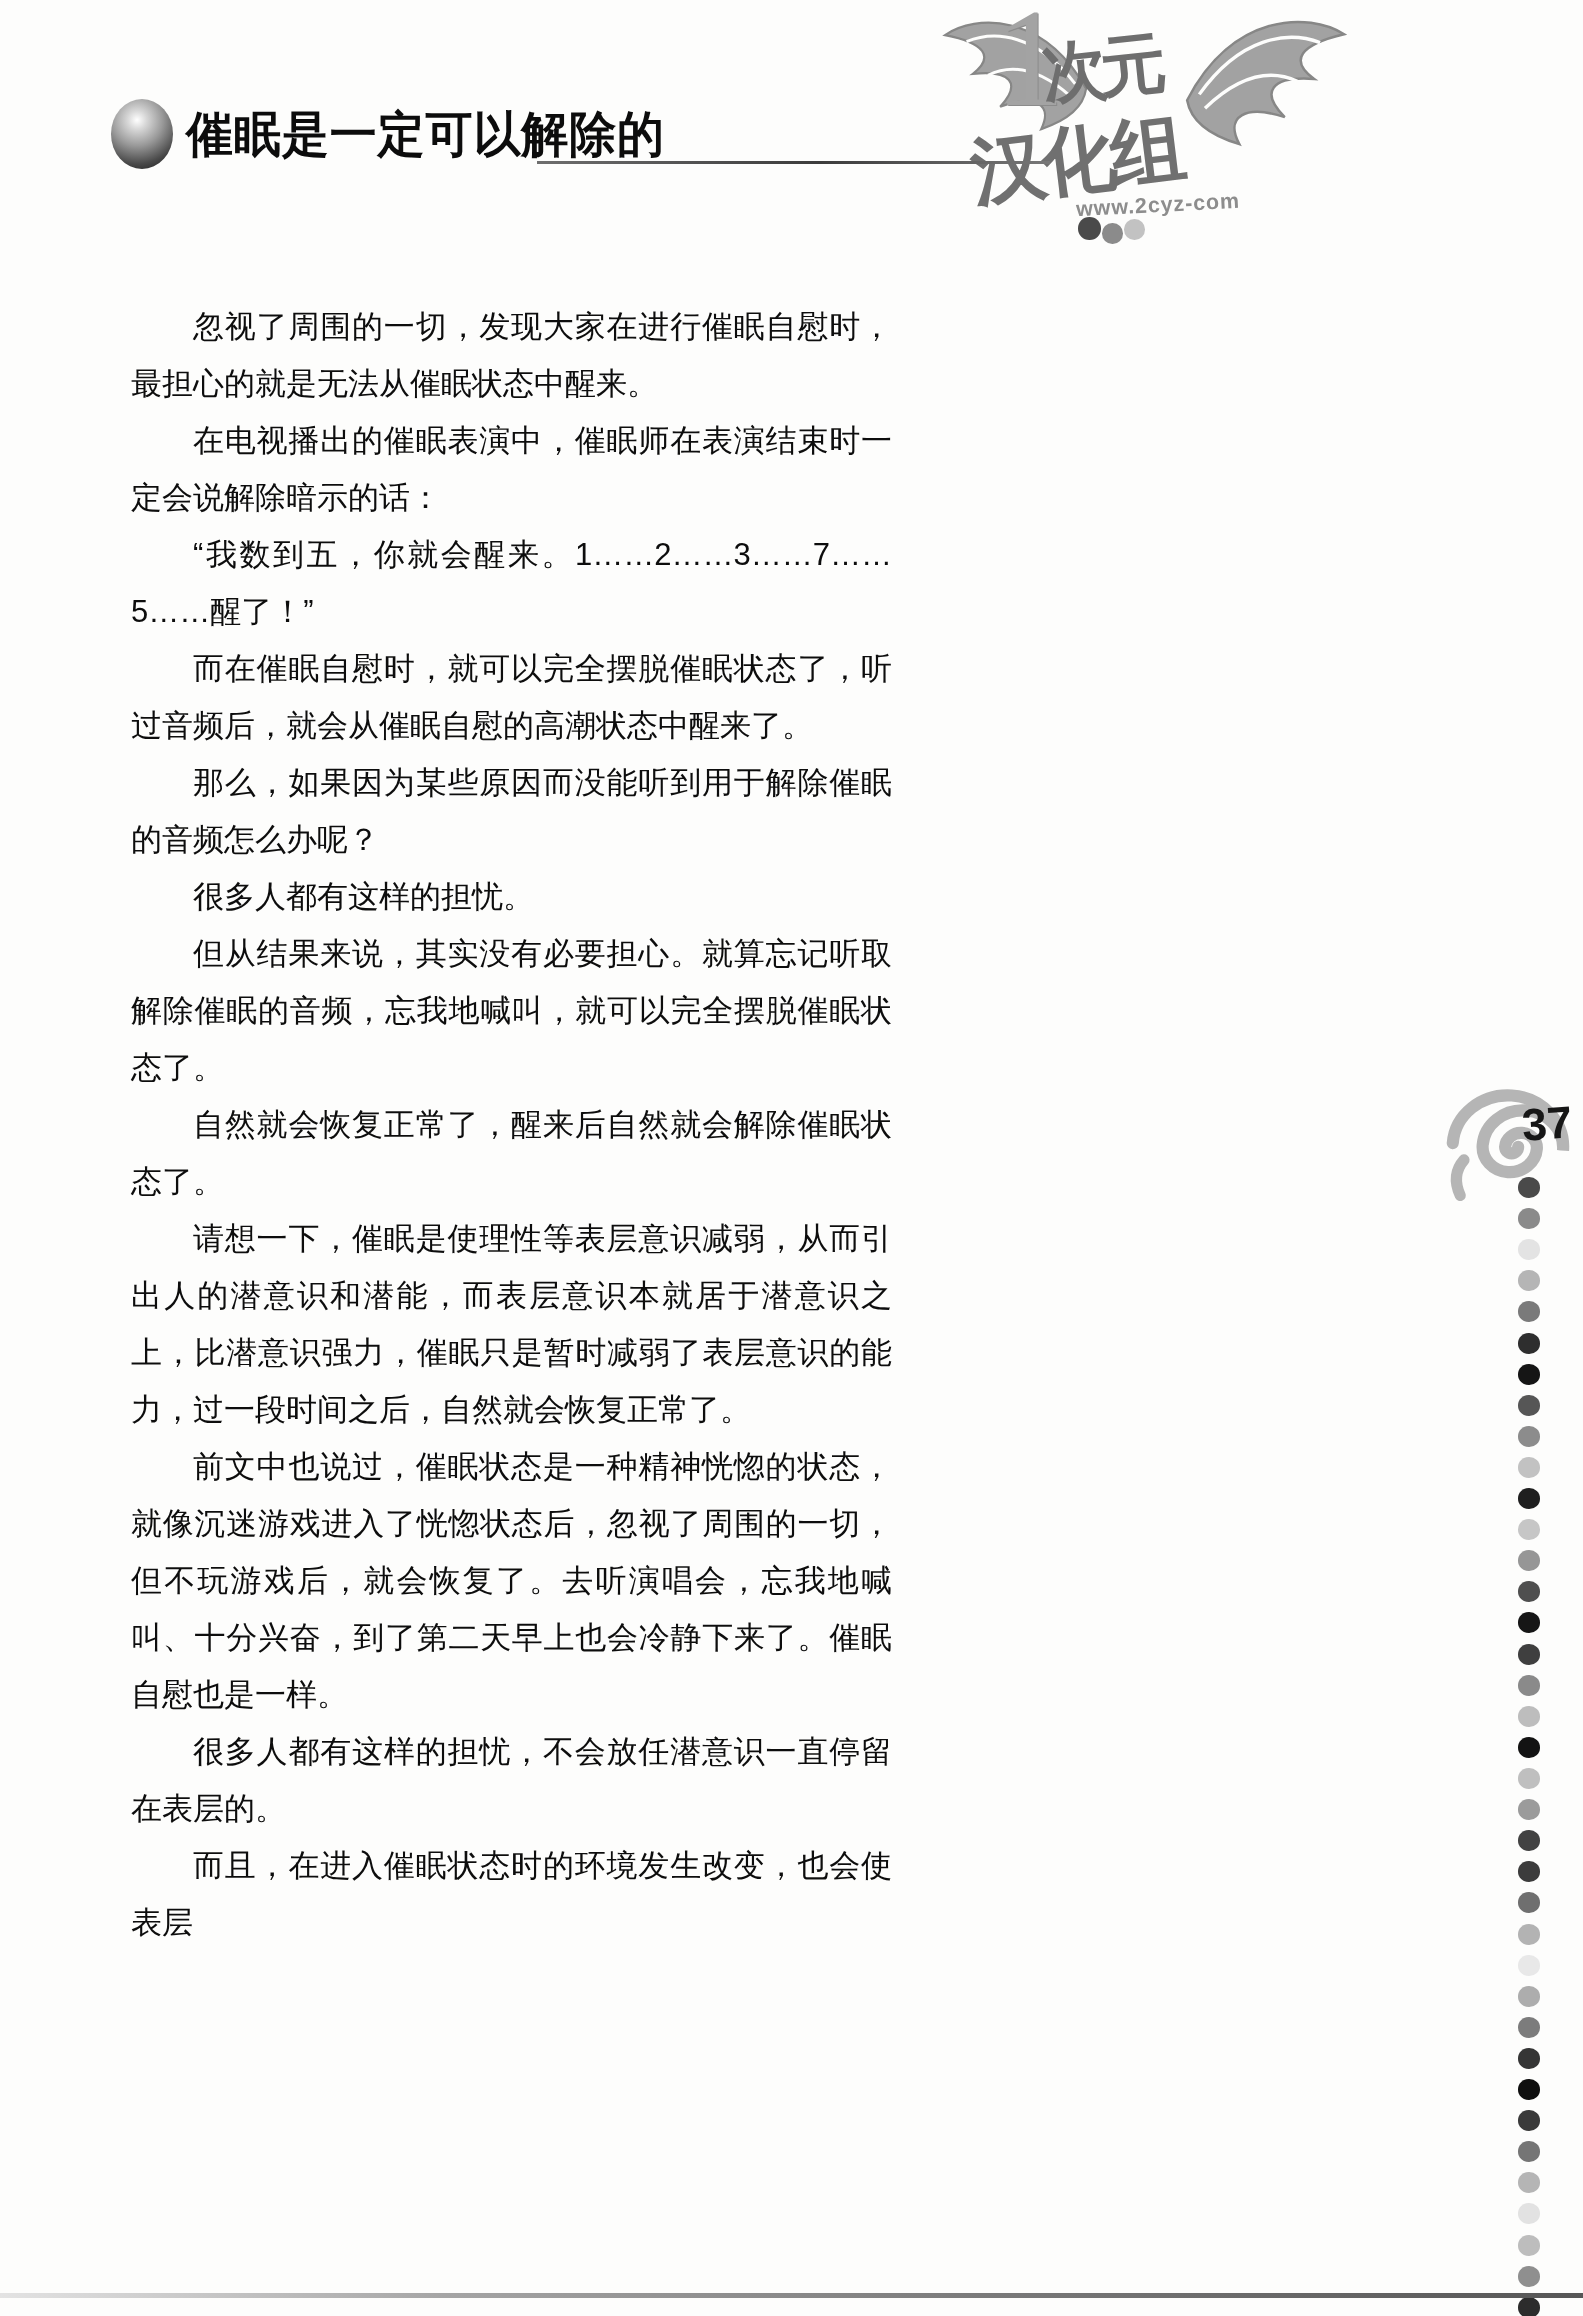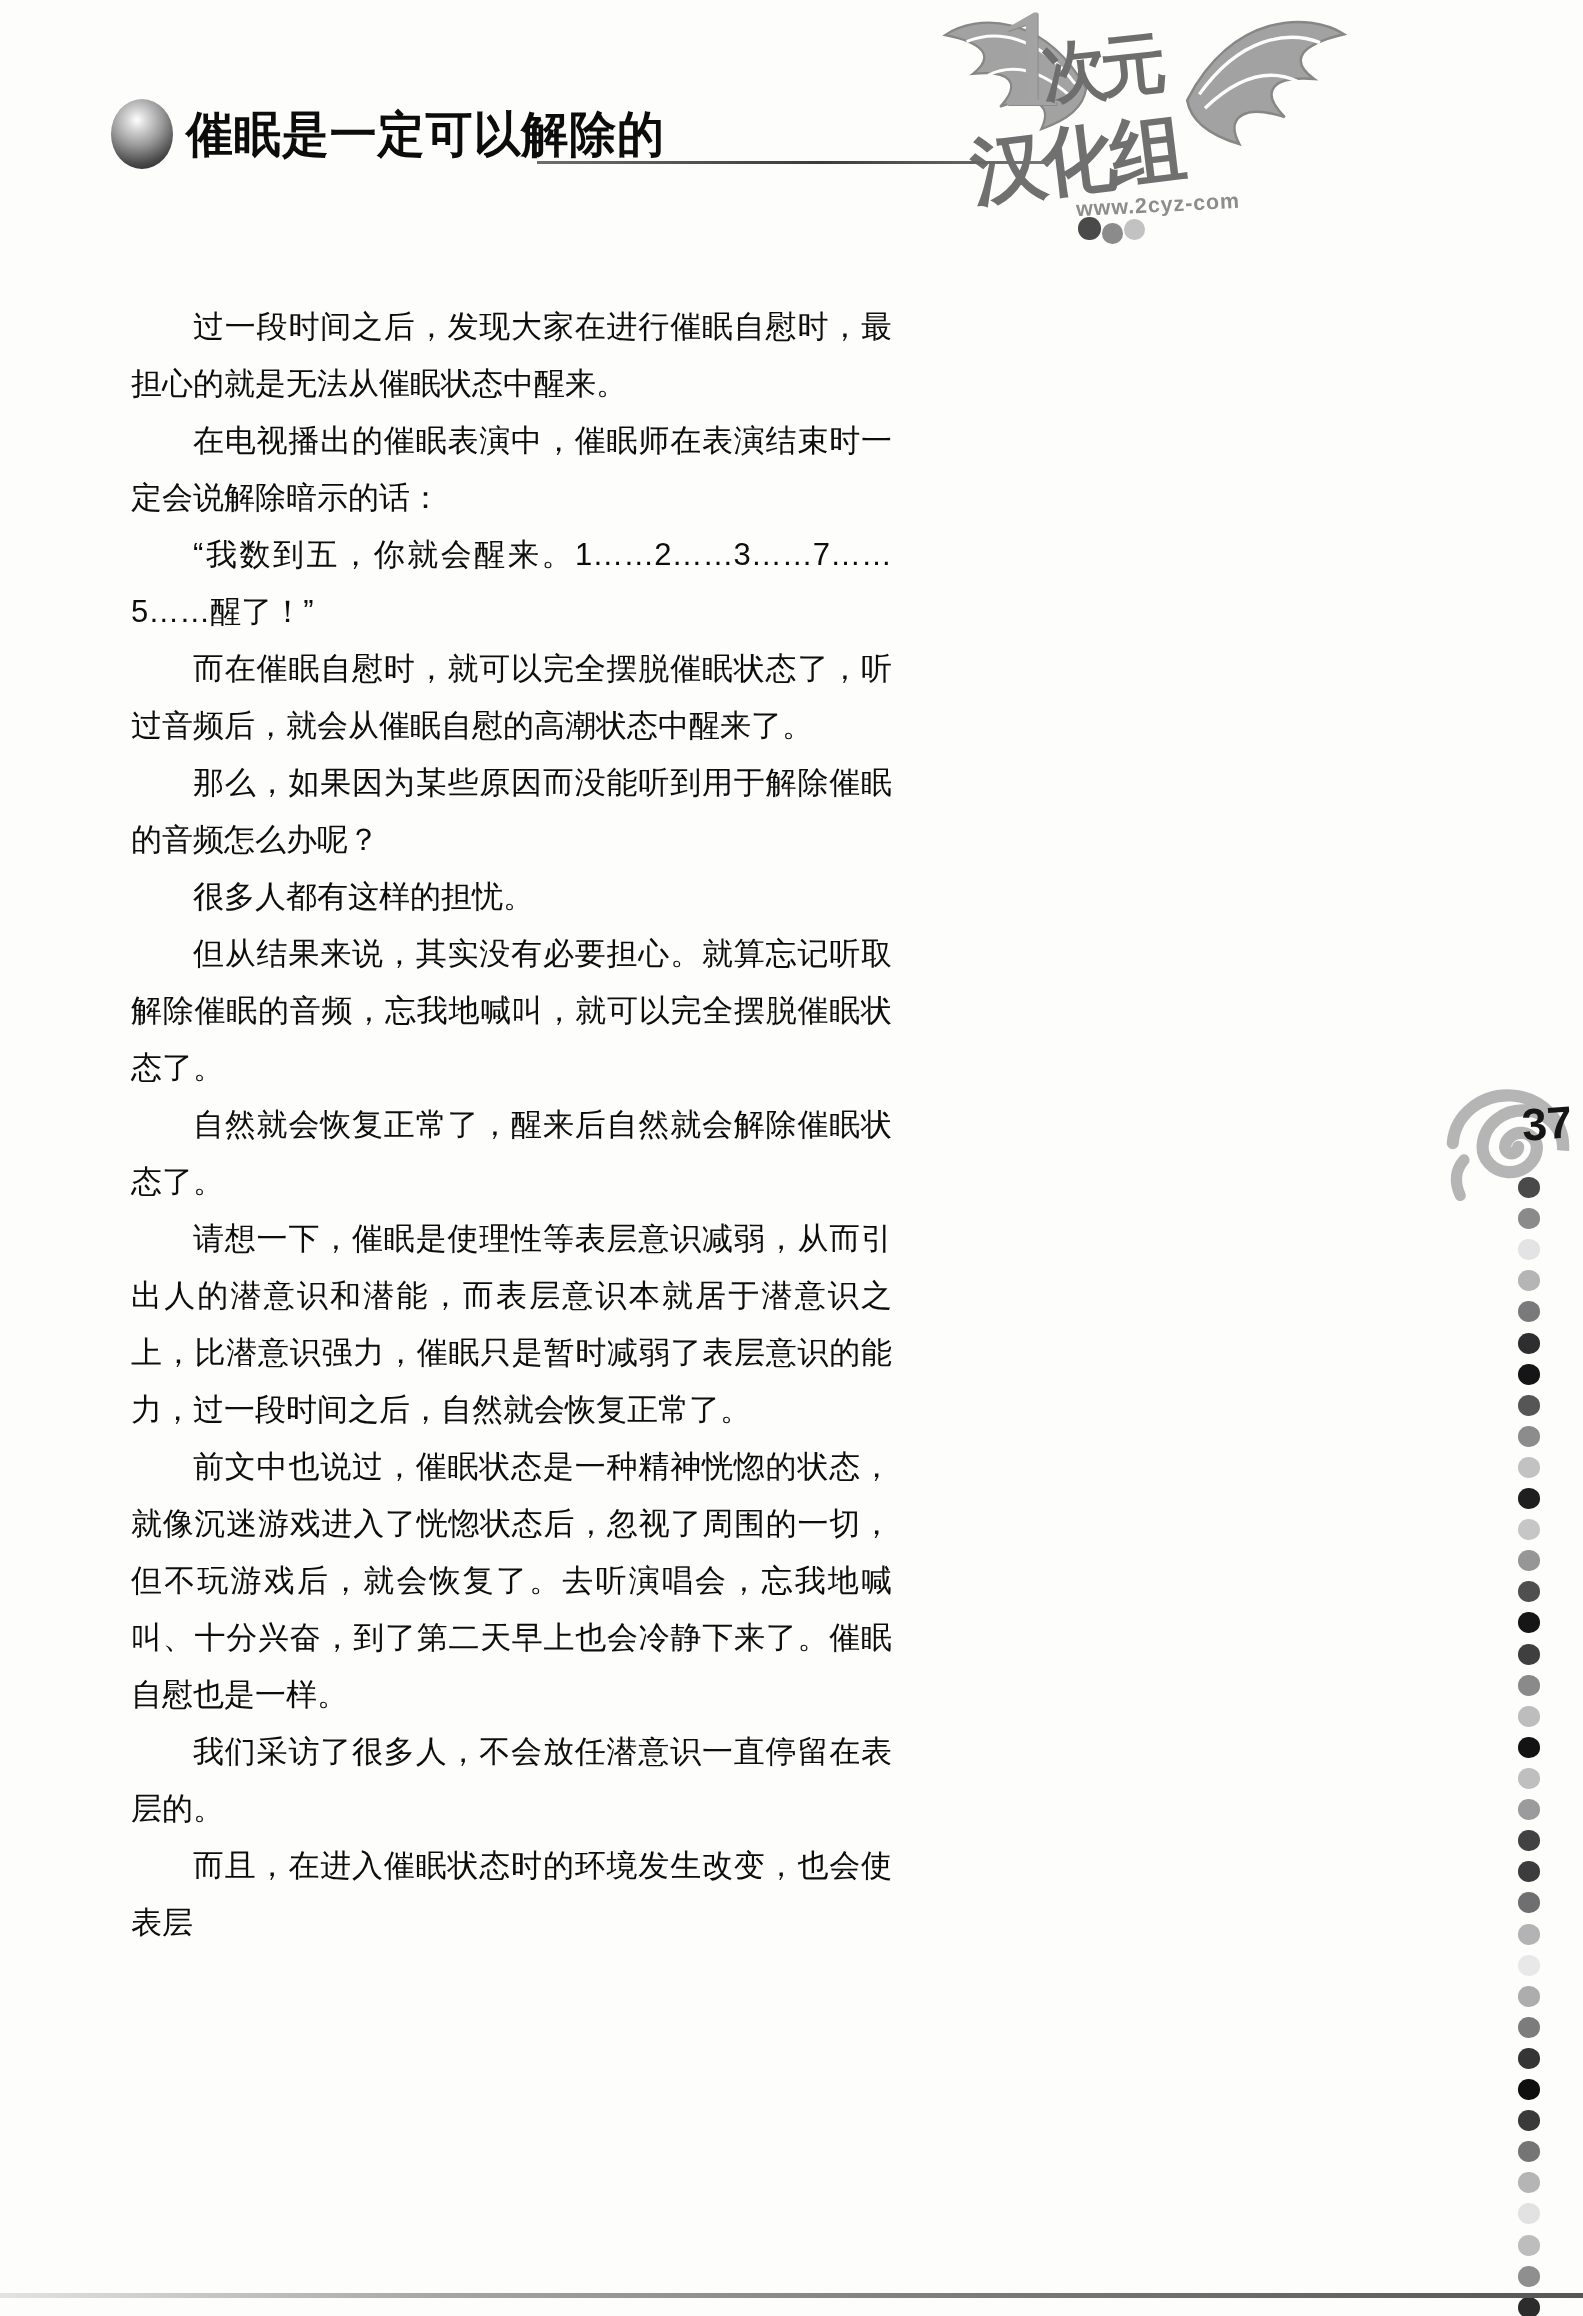--- a/index.html
+++ b/index.html
@@ -98,31 +98,31 @@
     <div class="ink ink1"></div>
     <div class="ink ink2"></div>
     <div class="ink ink3"></div>
   </div>
 
   <div class="heading-ball"></div>
   <h1 class="heading-title">催眠是一定可以解除的</h1>
   <div class="heading-rule"></div>
 
   <div class="body-text">
-      <p>过一段时间之后，发现大家在进行催眠自慰时，最担心的就是无法从催眠状态中醒来。</p>
+      <p>忽视了周围的一切，发现大家在进行催眠自慰时，最担心的就是无法从催眠状态中醒来。</p>
       <p>在电视播出的催眠表演中，催眠师在表演结束时一定会说解除暗示的话：</p>
       <p>“我数到五，你就会醒来。1……2……3……7……5……醒了！”</p>
       <p>而在催眠自慰时，就可以完全摆脱催眠状态了，听过音频后，就会从催眠自慰的高潮状态中醒来了。</p>
       <p>那么，如果因为某些原因而没能听到用于解除催眠的音频怎么办呢？</p>
       <p>很多人都有这样的担忧。</p>
       <p>但从结果来说，其实没有必要担心。就算忘记听取解除催眠的音频，忘我地喊叫，就可以完全摆脱催眠状态了。</p>
       <p>自然就会恢复正常了，醒来后自然就会解除催眠状态了。</p>
       <p>请想一下，催眠是使理性等表层意识减弱，从而引出人的潜意识和潜能，而表层意识本就居于潜意识之上，比潜意识强力，催眠只是暂时减弱了表层意识的能力，过一段时间之后，自然就会恢复正常了。</p>
       <p>前文中也说过，催眠状态是一种精神恍惚的状态，就像沉迷游戏进入了恍惚状态后，忽视了周围的一切，但不玩游戏后，就会恢复了。去听演唱会，忘我地喊叫、十分兴奋，到了第二天早上也会冷静下来了。催眠自慰也是一样。</p>
-      <p>我们采访了很多人，不会放任潜意识一直停留在表层的。</p>
+      <p>很多人都有这样的担忧，不会放任潜意识一直停留在表层的。</p>
       <p>而且，在进入催眠状态时的环境发生改变，也会使表层</p>
     </div>
 
   <div class="spiral-wrap">
     <svg width="141" height="142" viewBox="0 0 150 152">
       <path d="M80 78
                a 7 7 0 1 1 -14 0
                a 17 16 0 1 1 34 2
                a 29 27 0 1 1 -58 -4
                a 43 40 0 1 1 86 6

